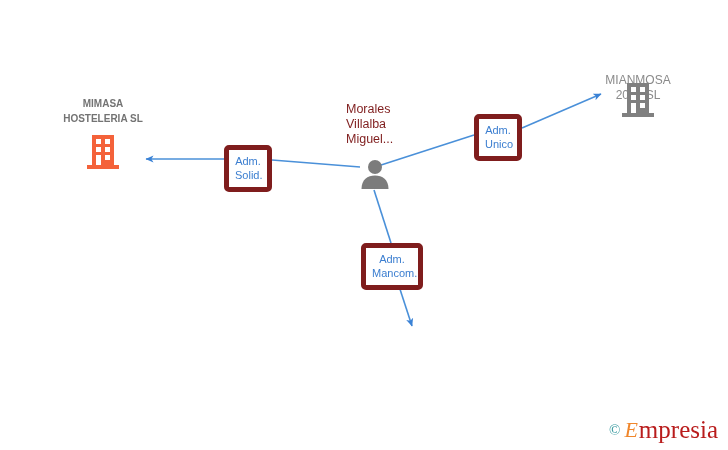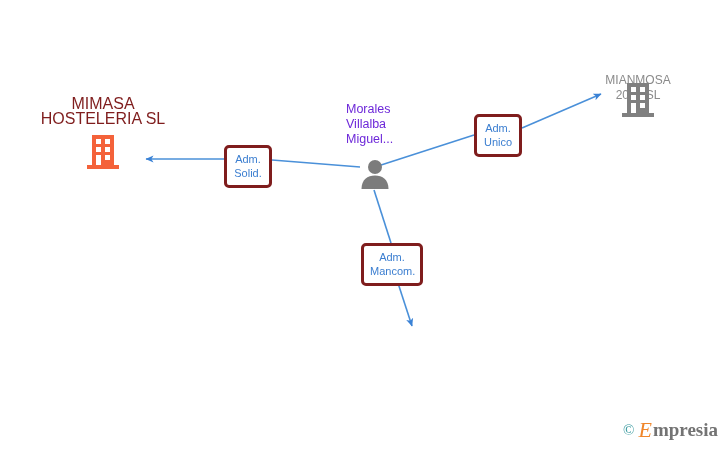--- a/index.html
+++ b/index.html
@@ -37,32 +37,32 @@
     text-align: center;
   }
   .label-left {
     text-align: left;
   }
   .company-label {
     font-size: 12px;
     color: #8a8a8a;
   }
   .company-label.primary {
-    font-size: 16px;
-    font-weight: normal;
-    color: #7f1d1d;
+    font-size: 10px;
+    font-weight: bold;
+    color: #737373;
   }
   .person-label {
     font-size: 12.5px;
-    color: #6d28d9;
+    color: #7f1d1d;
   }
   .edge-label {
     position: absolute;
     box-sizing: border-box;
-    border: 3px solid #7f1d1d;
+    border: 5px solid #7f1d1d;
     border-radius: 5px;
     background: #ffffff;
     color: #3b7ed0;
     font-size: 11px;
     line-height: 14px;
     text-align: center;
     padding: 4px 6px 5px 6px;
     white-space: pre;
   }
   .watermark {
@@ -80,26 +80,25 @@
     font-family: "Liberation Serif", serif;
   }
   .wm-e {
     font-size: 22px;
     color: #f0862b;
     font-family: "Liberation Serif", serif;
     font-style: italic;
     line-height: 20px;
   }
   .wm-rest {
-    font-size: 19px;
-    color: #737373;
+    font-size: 25px;
+    color: #b91c1c;
     font-family: "Liberation Serif", serif;
     line-height: 20px;
     margin-left: -3px;
-    font-weight: bold;
   }
 </style>
 </head>
 <body>
 
 <div id="canvas">
 
   <svg id="edges" viewBox="0 0 728 450" xmlns="http://www.w3.org/2000/svg">
     <defs>
       <marker id="arrowblue" markerWidth="9" markerHeight="9" refX="7.5" refY="4" orient="auto" markerUnits="userSpaceOnUse">

